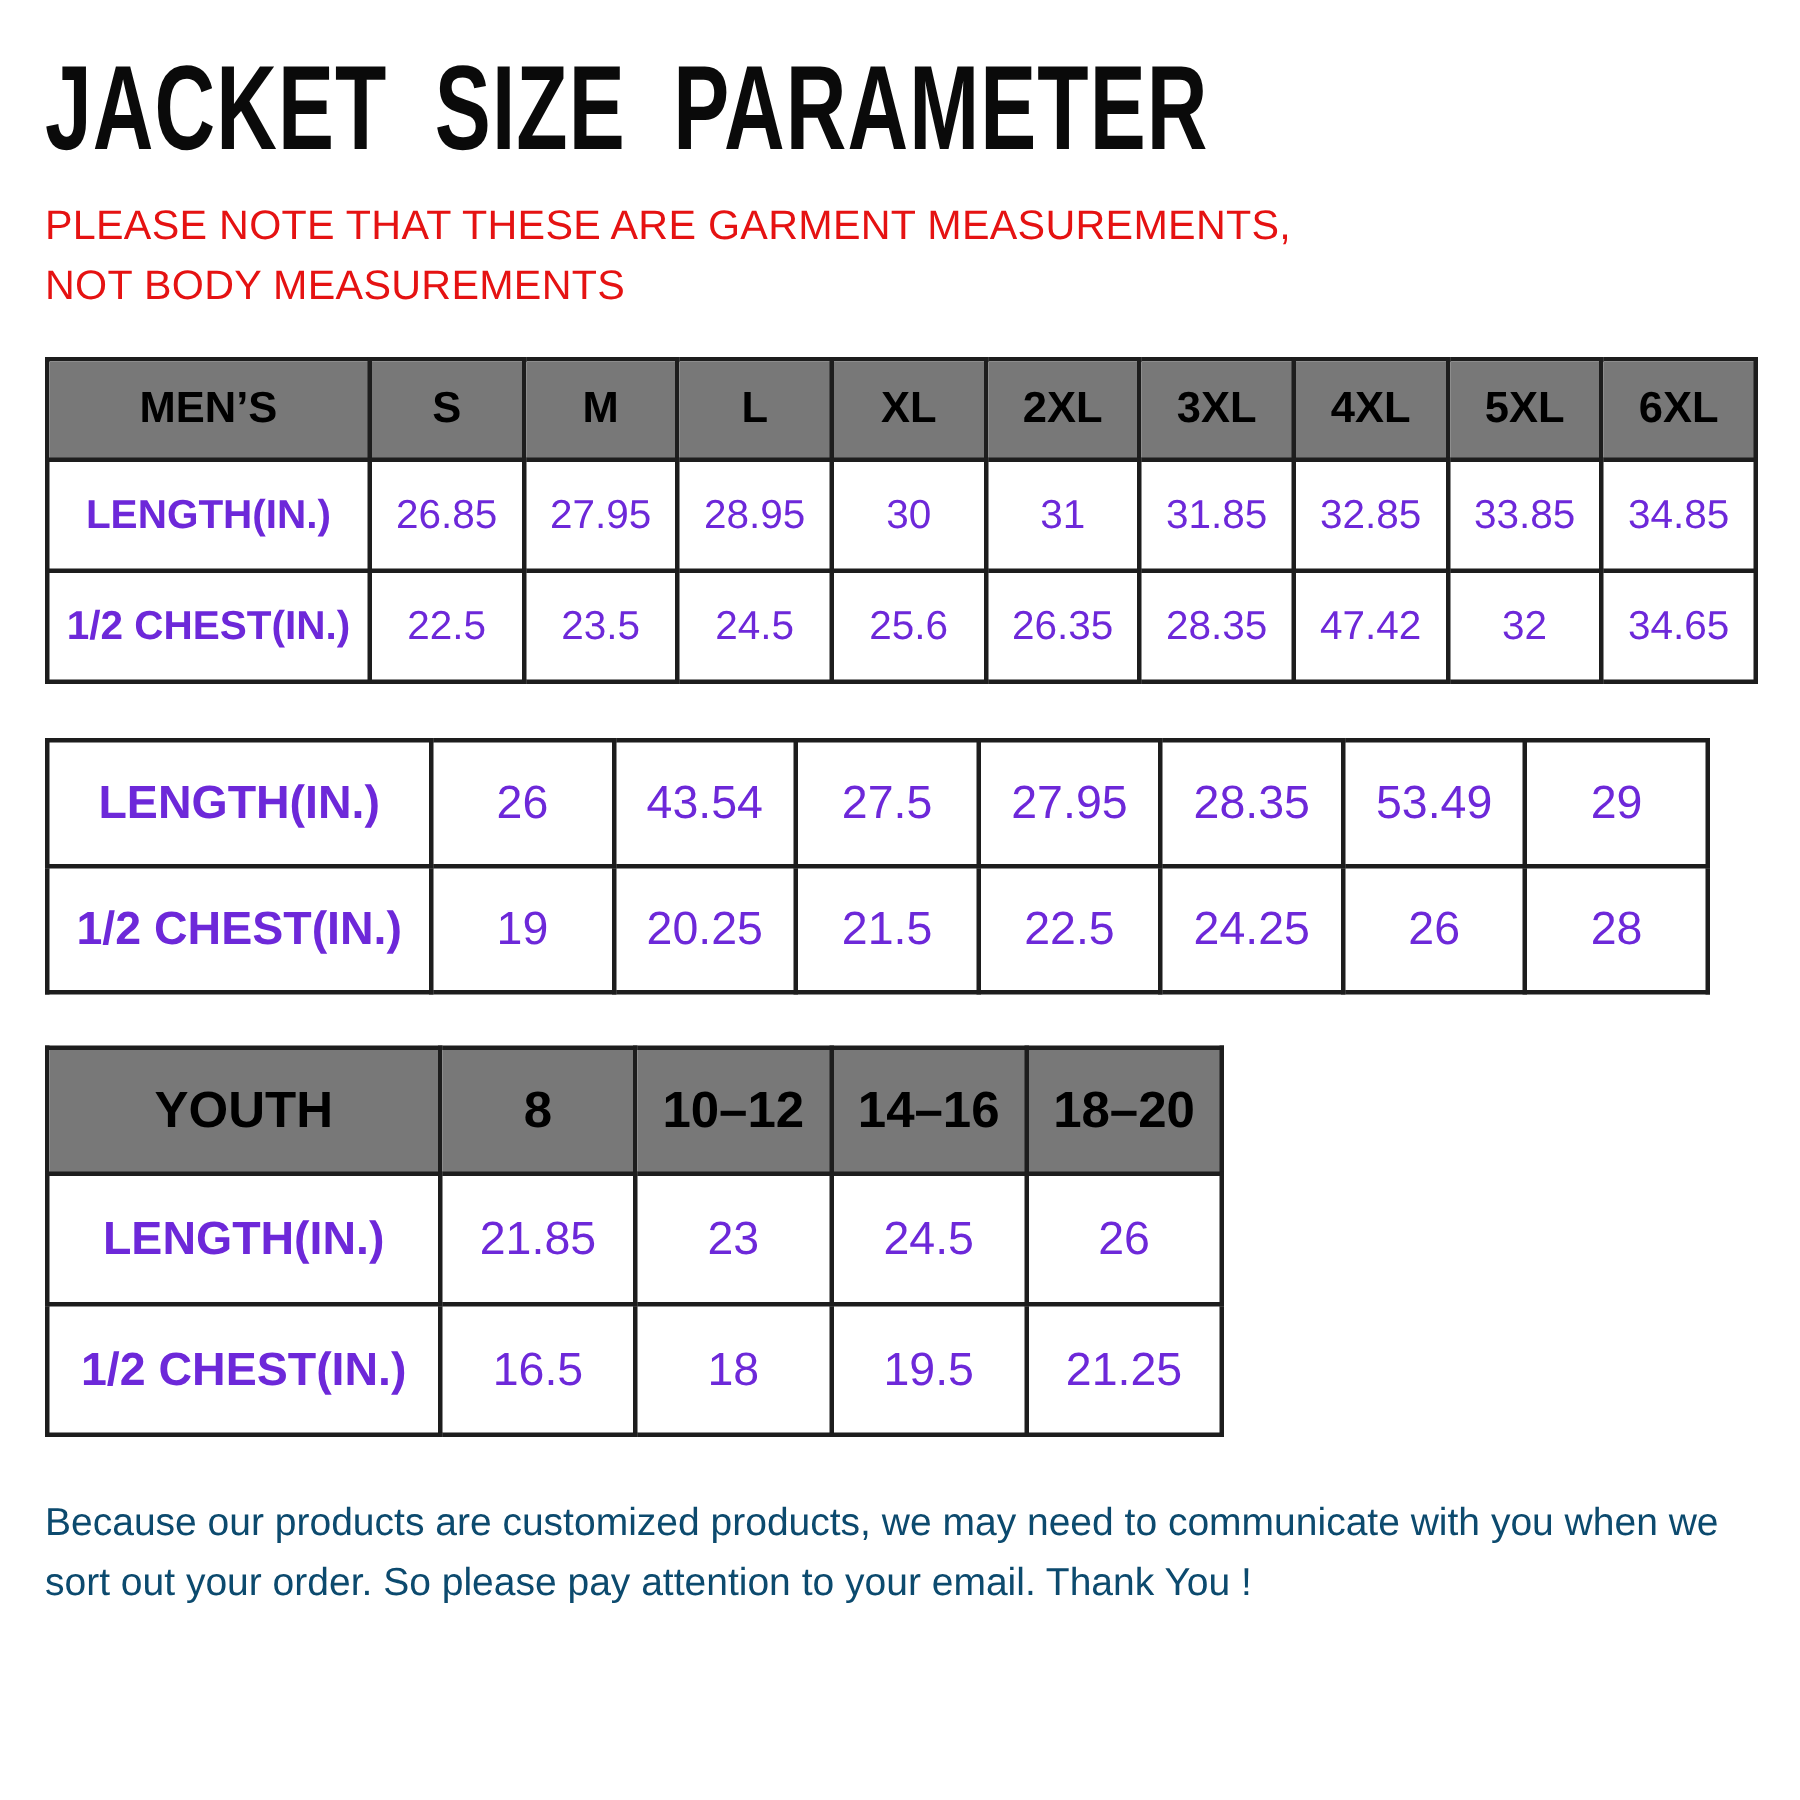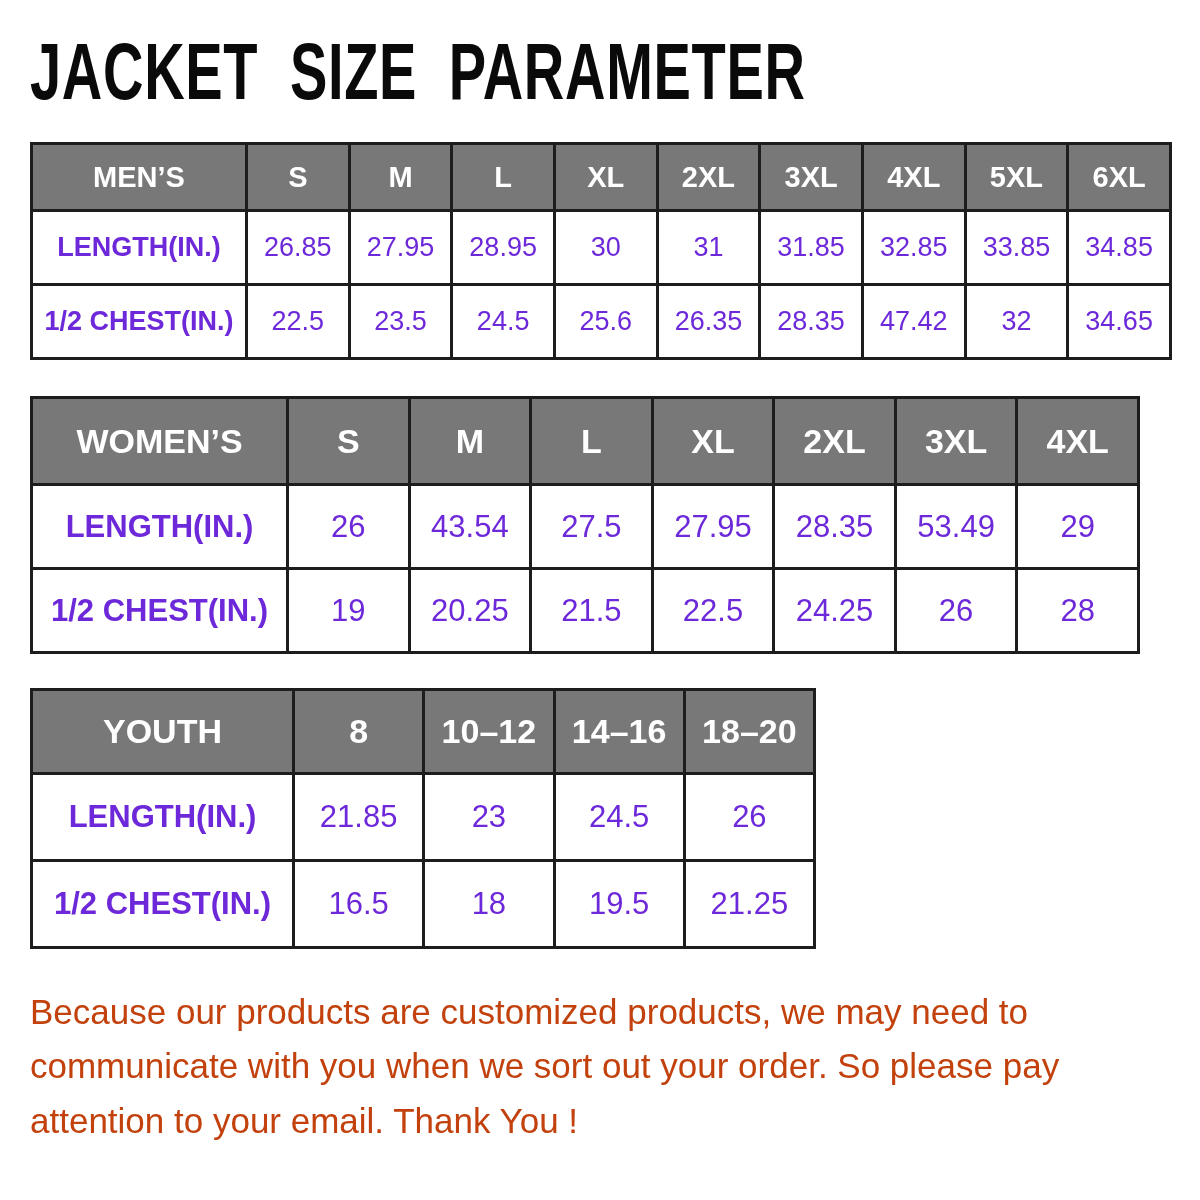--- a/index.html
+++ b/index.html
@@ -44,21 +44,21 @@
   }
   table.size-table th, table.size-table td {
     border: 3px solid #1d1d1d;
     text-align: center;
     vertical-align: middle;
     padding: 0;
     overflow: hidden;
   }
   table.size-table th {
     background: #787878;
-    color: #ffffff;
+    color: #000000;
     font-weight: bold;
   }
   table.size-table td { color: #6d28d9; }
   td.row-label { font-weight: bold; }
 
   
   .t0 { width: 1142px; margin-top: 28px; }
   .t0 th { height: 64px; font-size: 29px; }
   .t0 td { height: 71px; font-size: 27px; }
   .t0 th:first-child, .t0 td.row-label { width: 212px; }
@@ -71,30 +71,31 @@
 
   
   .t2 { width: 786px; margin-top: 34px; }
   .t2 th { height: 81px; font-size: 34px; }
   .t2 td { height: 84px; font-size: 31px; }
   .t2 th:first-child, .t2 td.row-label { width: 259px; }
 
   .para {
     margin: 36px 0 0 0;
     max-width: 1165px;
-    color: #c2410c;
-    font-size: 35px;
+    color: #0c4a6e;
+    font-size: 26px;
     line-height: 1.55;
   }
 </style>
 </head>
 <body>
 
 <div class="page">
   <h1 class="title">JACKET SIZE PARAMETER</h1>
+  <p class="note">PLEASE NOTE THAT THESE ARE GARMENT MEASUREMENTS, NOT BODY MEASUREMENTS</p>
 
   <div>
       <table class="size-table t0">
         <tbody>
           <tr>
             <th>MEN’S</th>
             <th>S</th>
             <th>M</th>
             <th>L</th>
             <th>XL</th>
@@ -125,30 +126,20 @@
             <td>26.35</td>
             <td>28.35</td>
             <td>47.42</td>
             <td>32</td>
             <td>34.65</td>
           </tr>
         </tbody>
       </table>
       <table class="size-table t1">
         <tbody>
-          <tr>
-            <th>WOMEN’S</th>
-            <th>S</th>
-            <th>M</th>
-            <th>L</th>
-            <th>XL</th>
-            <th>2XL</th>
-            <th>3XL</th>
-            <th>4XL</th>
-          </tr>
           <tr>
             <td class="row-label">LENGTH(IN.)</td>
             <td>26</td>
             <td>43.54</td>
             <td>27.5</td>
             <td>27.95</td>
             <td>28.35</td>
             <td>53.49</td>
             <td>29</td>
           </tr>

